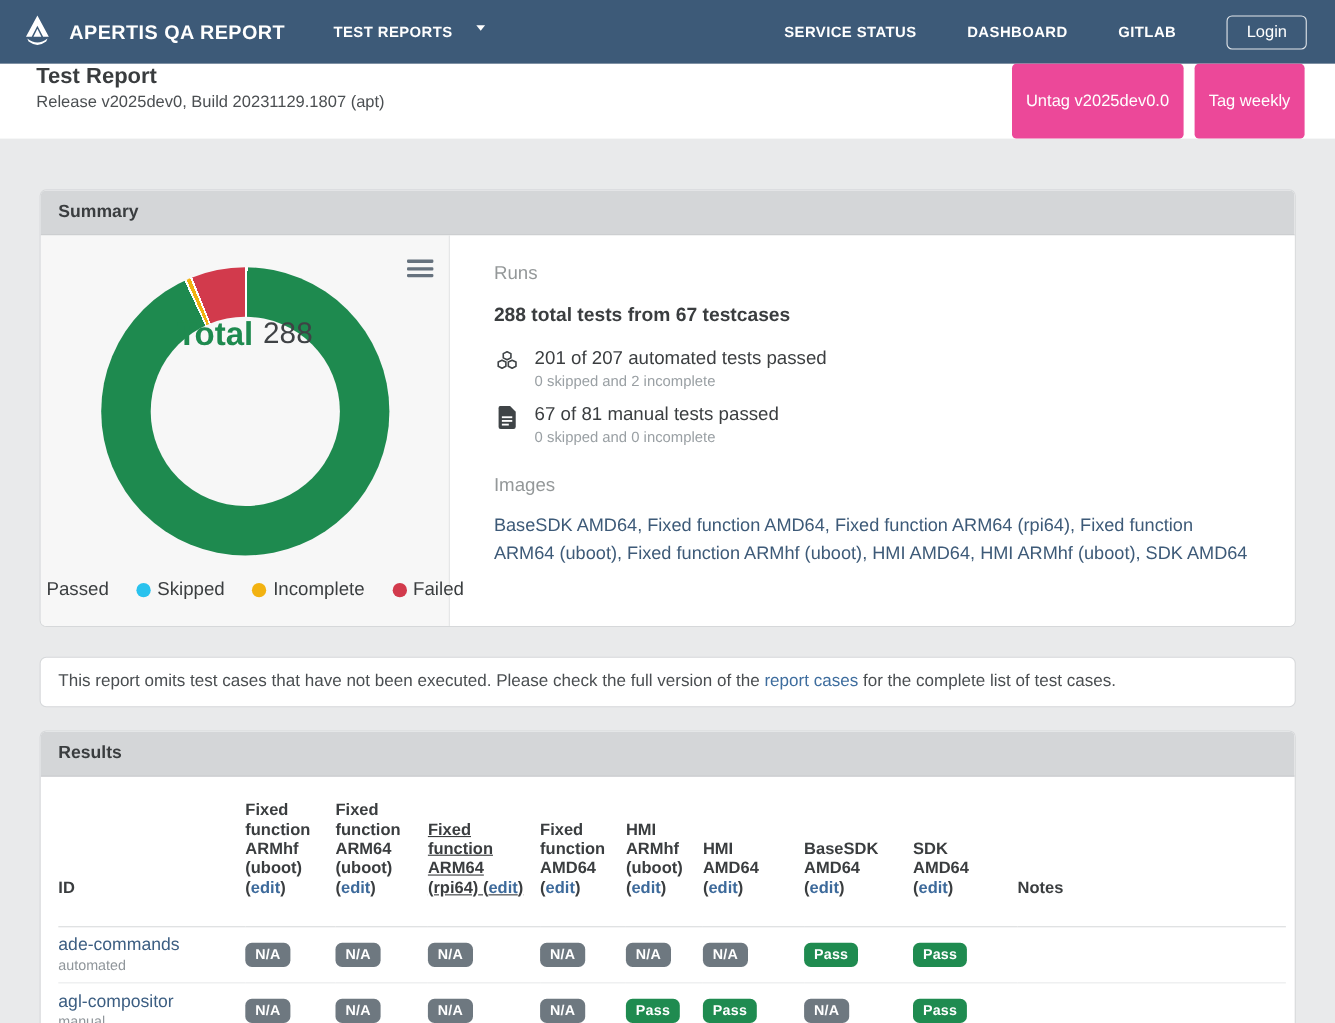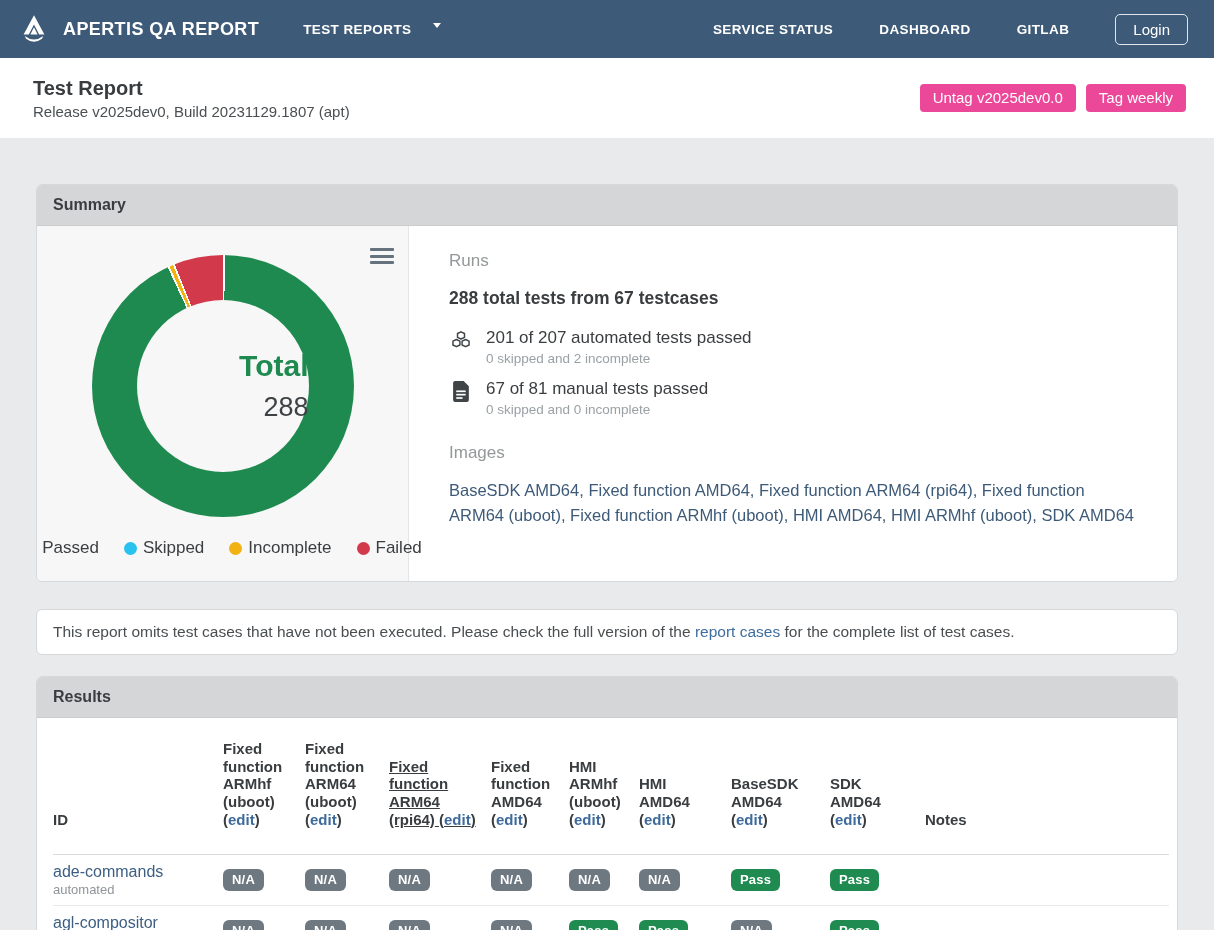--- a/index.html
+++ b/index.html
@@ -18,21 +18,21 @@
   .brand-title { font-size:18px; font-weight:700; letter-spacing:.4px; }
   .nav-menu { margin-left:44px; font-size:13.5px; font-weight:700; letter-spacing:.4px; cursor:pointer; display:flex; gap:22px;}
   .caret { width:0; height:0; border-left:4.5px solid transparent; border-right:4.5px solid transparent; border-top:5px solid #fff; margin-top:1px;}
   .nav-right { margin-left:auto; display:flex; align-items:center; gap:46px; }
   .nav-link { font-size:13.5px; font-weight:700; letter-spacing:.4px; cursor:pointer; }
   .login-btn {
     background:transparent; border:1px solid rgba(255,255,255,.85); color:#fff;
     font-family:inherit; font-size:15px; padding:6px 17px; border-radius:5px; cursor:pointer;
   }
   
-  .subheader { background:#fff; height:80px; display:flex; align-items:center; padding:0 28px 0 33px; }
+  .subheader { background:#fff; height:68px; display:flex; padding:0 28px 0 33px; }
   .page-title { font-size:20px; font-weight:700; color:#393c3e; }
   .page-subtitle { font-size:15px; color:#4b4f52; margin-top:3px; }
   .subheader-actions { margin-left:auto; display:flex; gap:10px; }
   .tag-btn {
     background:#ec4899; color:#fff; border:none; font-family:inherit;
     font-size:15px; padding:5px 13px 6px; border-radius:4px; cursor:pointer;
   }
   
   .main { padding:0 36px; }
   .card { background:#fff; border-radius:6px; border:1px solid #d6d8da; overflow:hidden; }
@@ -45,21 +45,21 @@
   
   .chart-panel {
     width:372px; flex:0 0 372px; background:#f7f7f7; border-right:1px solid #e4e5e6;
     position:relative; display:flex; flex-direction:column; align-items:center;
   }
   .hamburger { position:absolute; top:22px; right:14px; cursor:pointer; width:24px; }
   .hamburger span { display:block; height:3px; background:#66727e; margin-bottom:3.5px; border-radius:1px;}
   .donut { width:262px; height:262px; border-radius:50%; margin-top:29px; position:relative; }
   .donut-hole {
     position:absolute; inset:45px; background:#f7f7f7; border-radius:50%;
-    display:flex; flex-direction:column; align-items:flex-end; justify-content:center; gap:9px;
+    display:flex; flex-direction:row; align-items:flex-start; justify-content:center; gap:9px;
   }
   .donut-title { font-size:30px; font-weight:700; color:#1e8a4f; }
   .donut-value { font-size:27px; color:#3f4245; }
   .legend { display:flex; gap:25px; margin-top:21px; }
   .legend-item { display:flex; align-items:center; gap:6px; font-size:17px; color:#3b3e40; cursor:pointer; }
   .legend-dot { width:13px; height:13px; border-radius:50%; }
   
   .info-panel { flex:1; padding:25px 40px; background:#fff; }
   .section-heading { font-size:17px; color:#949899; font-weight:400; }
   .total-line { font-size:17.5px; font-weight:700; margin:17px 0 19px; color:#3a3d3f; }

